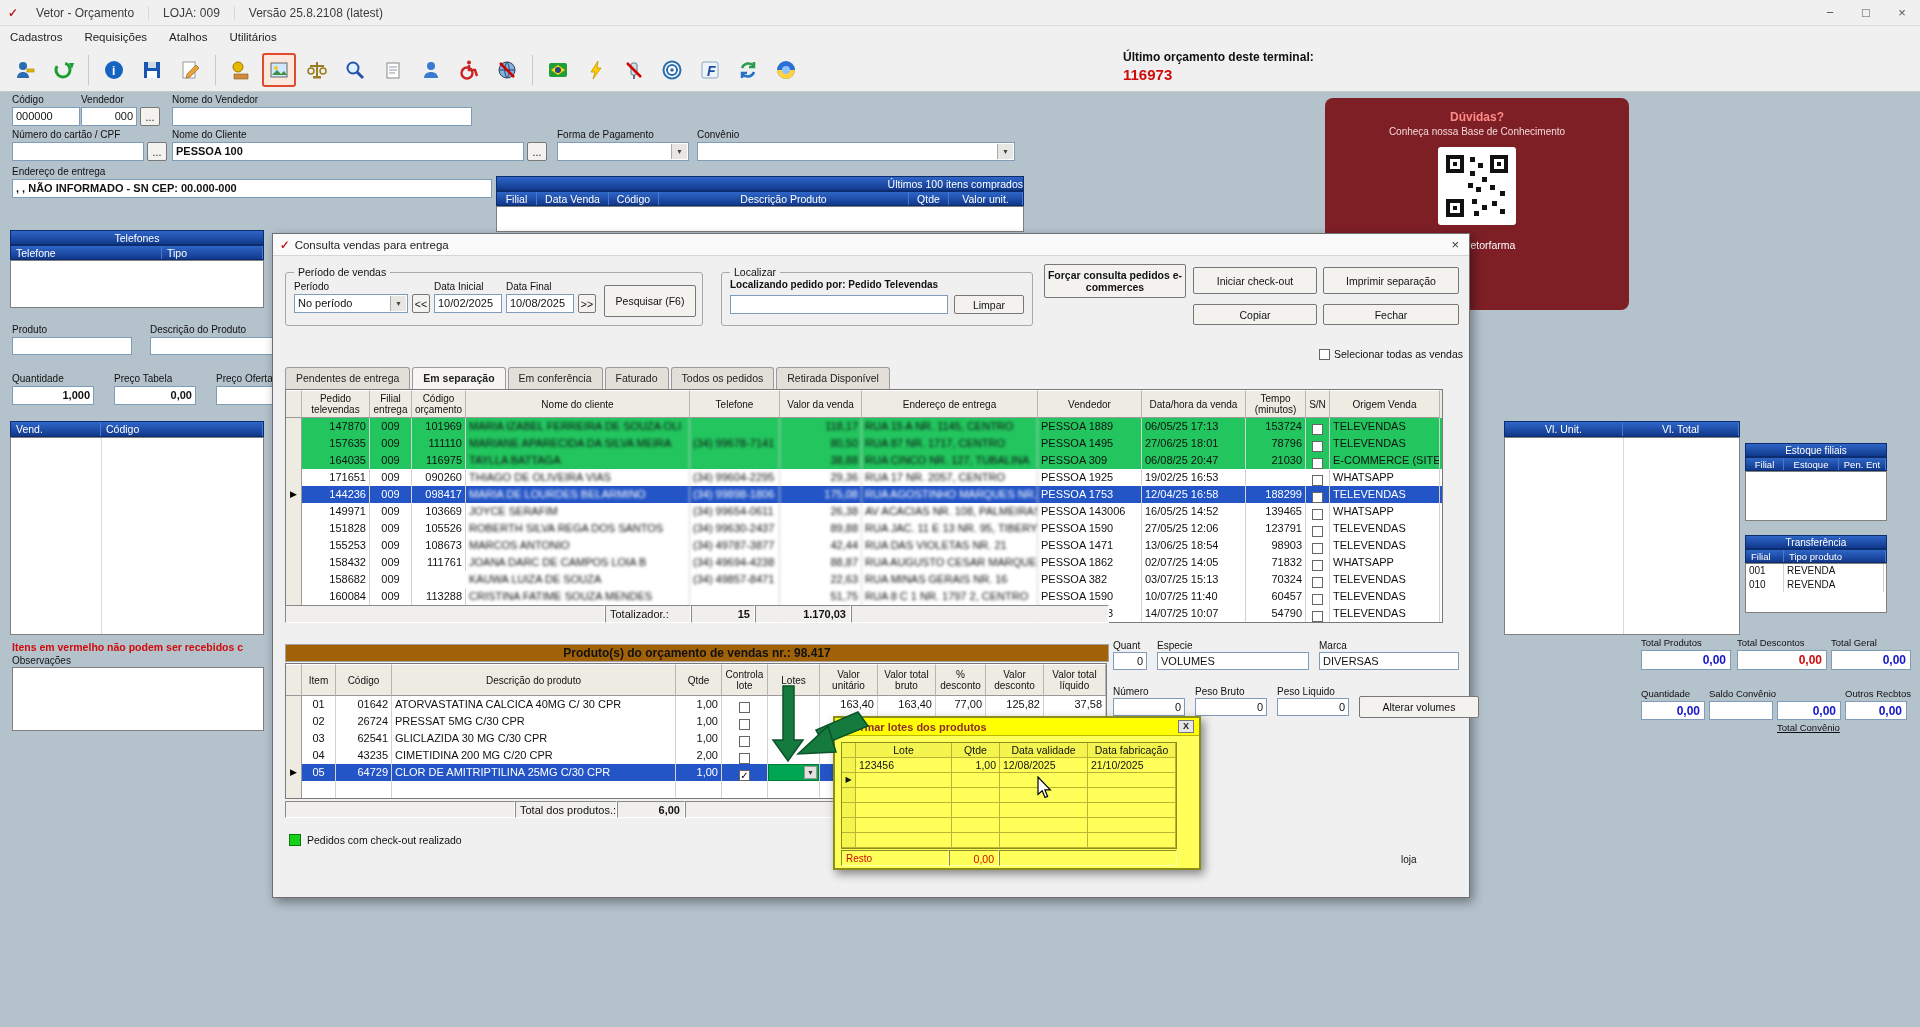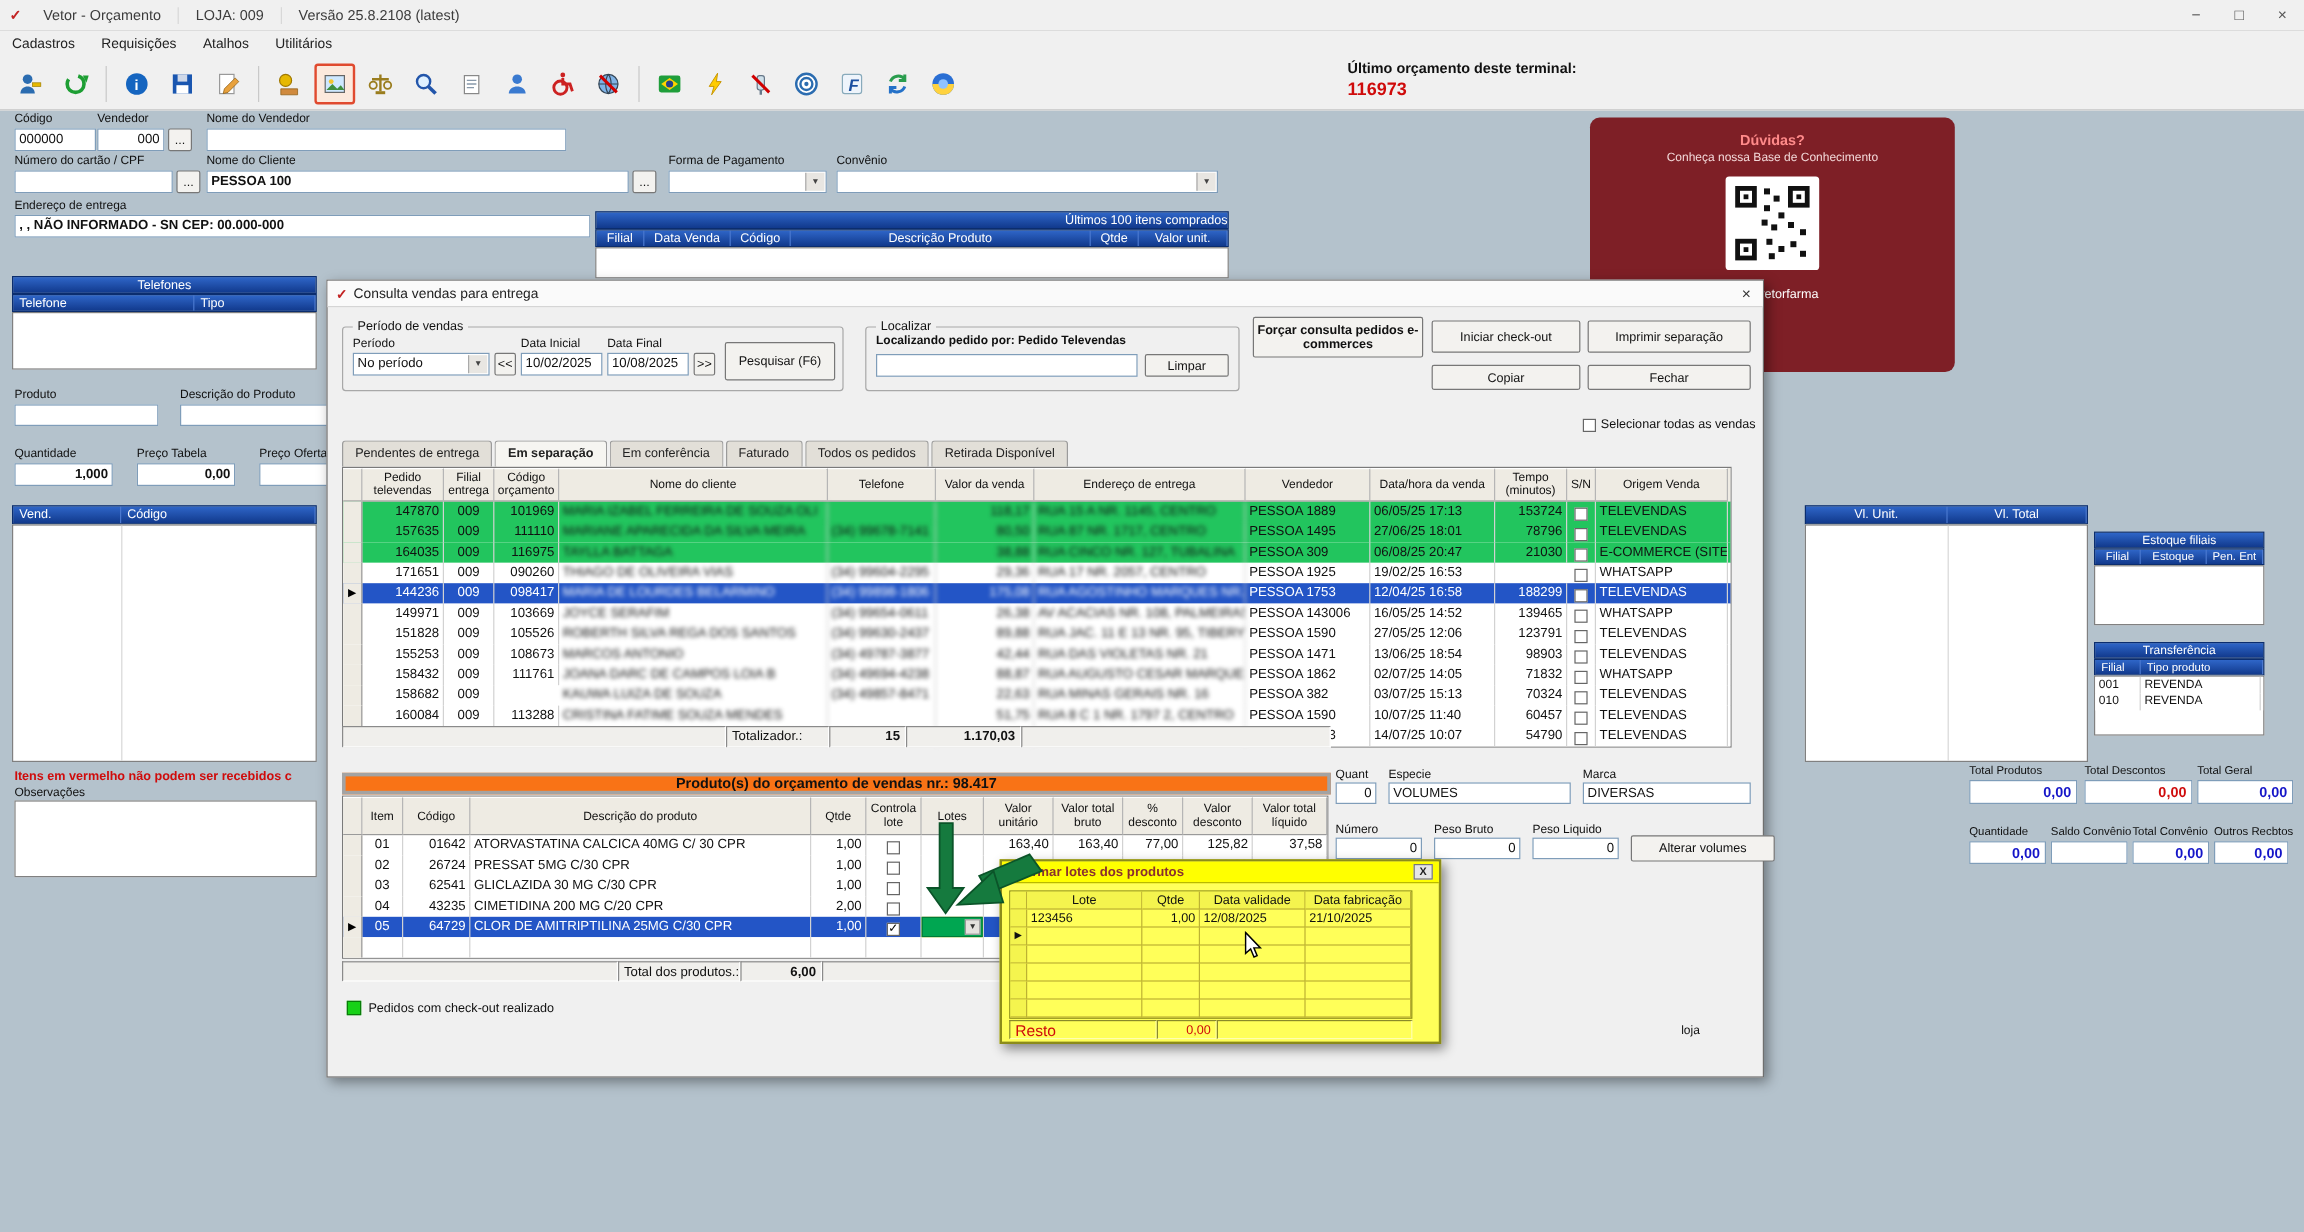--- a/index.html
+++ b/index.html
@@ -384,21 +384,21 @@
       <div class="lbl" style="left: 1641px; top: 637px; font-size: 9.5px;">Total Produtos</div>
       <div class="totfield blue" style="left: 1641px; top: 650px; width: 90px; height: 20px;">0,00</div>
       <div class="lbl" style="left: 1737px; top: 637px; font-size: 9.5px;">Total Descontos</div>
       <div class="totfield red" style="left: 1737px; top: 650px; width: 90px; height: 20px;">0,00</div>
       <div class="lbl" style="left: 1831px; top: 637px; font-size: 9.5px;">Total Geral</div>
       <div class="totfield blue" style="left: 1831px; top: 650px; width: 80px; height: 20px;">0,00</div>
       <div class="lbl" style="left: 1641px; top: 688px; font-size: 9.5px;">Quantidade</div>
       <div class="totfield blue" style="left: 1641px; top: 701px; width: 64px; height: 19px;">0,00</div>
       <div class="lbl" style="left: 1709px; top: 688px; font-size: 9.5px;">Saldo Convênio</div>
       <div class="totfield blue" style="left: 1709px; top: 701px; width: 64px; height: 19px;"></div>
-      <div class="lbl" style="left: 1777px; top: 688px; font-size: 9.5px;">Total Convênio</div>
+      <div class="lbl" style="left: 1777px; top: 722px; font-size: 9.5px; text-decoration: underline;">Total Convênio</div>
       <div class="totfield blue" style="left: 1777px; top: 701px; width: 64px; height: 19px;">0,00</div>
       <div class="lbl" style="left: 1845px; top: 688px; font-size: 9.5px;">Outros Recbtos</div>
       <div class="totfield blue" style="left: 1845px; top: 701px; width: 62px; height: 19px;">0,00</div>
     </div>
 
   <div id="dialog">
     <div id="dialog-title">
       <span style="color:#c22323;font-weight:bold;margin:0 5px 0 7px">✓</span>
       <span>Consulta vendas para entrega</span>
       <span style="margin-left:auto;margin-right:10px;font-size:13px;color:#333">×</span>
@@ -650,21 +650,21 @@
       </div>
 
       <div style="position:absolute;left:12px;top:349px;width:824px;height:18px;display:flex">
         <div class="sunk" style="width:320px"></div>
         <div class="sunk" style="width:86px">Totalizador.:</div>
         <div class="sunk r bold" style="width:64px">15</div>
         <div class="sunk r bold" style="width:96px">1.170,03</div>
         <div class="sunk" style="flex:1"></div>
       </div>
 
-      <div style="position:absolute;left:12px;top:388px;width:824px;height:18px;background:#f97316;border:3px solid #a3a3a3;display:flex;align-items:center;justify-content:center;font-size:12px;font-weight:bold">Produto(s) do orçamento de vendas nr.: 98.417</div>
+      <div style="position:absolute;left:12px;top:388px;width:824px;height:18px;background:#a16207;border:1px solid #a3a3a3;display:flex;align-items:center;justify-content:center;font-size:12px;font-weight:bold">Produto(s) do orçamento de vendas nr.: 98.417</div>
 
       <div id="products" style="top:407px">
         <div class="hrow" id="products-head" style="height:32px">
             <div class="hcell" style="width: 16px;"></div>
             <div class="hcell" style="width: 34px;">Item</div>
             <div class="hcell" style="width: 56px;">Código</div>
             <div class="hcell" style="width: 284px;">Descrição do produto</div>
             <div class="hcell" style="width: 46px;">Qtde</div>
             <div class="hcell" style="width: 46px;">Controla
 lote</div>
@@ -853,21 +853,21 @@
           <div class="lrow">
             <div class="lcell ind" style="width: 14px;"></div>
             <div class="lcell" style="width: 96px;"></div>
             <div class="lcell r" style="width: 48px;"></div>
             <div class="lcell" style="width: 88px;"></div>
             <div class="lcell" style="width: 88px;"></div>
           </div>
         </div>
     </div>
     <div id="resto">
-      <div class="sunk yellow" style="width:123px;font-size:13px">Resto</div>
+      <div class="sunk yellow" style="width:108px;font-size:10px">Resto</div>
       <div class="sunk yellow r" style="width:50px;font-size:10.5px">0,00</div>
       <div class="sunk yellow" style="flex:1"></div>
     </div>
   </div>
 
   <svg style="position:absolute;left:0;top:0;width:1920px;height:1027px;pointer-events:none;z-index:40">
     <polygon points="783,686 794,686 794,740 803,740 788,761 773,740 783,740" fill="#157a3e" stroke="#0b5429" stroke-width="1.5"></polygon>
     <polygon points="858,712 868,726 824,744 816,730" fill="#157a3e" stroke="#0b5429" stroke-width="1.5"></polygon>
     <polygon points="828,726 836,752 798,754" fill="#157a3e" stroke="#0b5429" stroke-width="1.5"></polygon>
   </svg>

